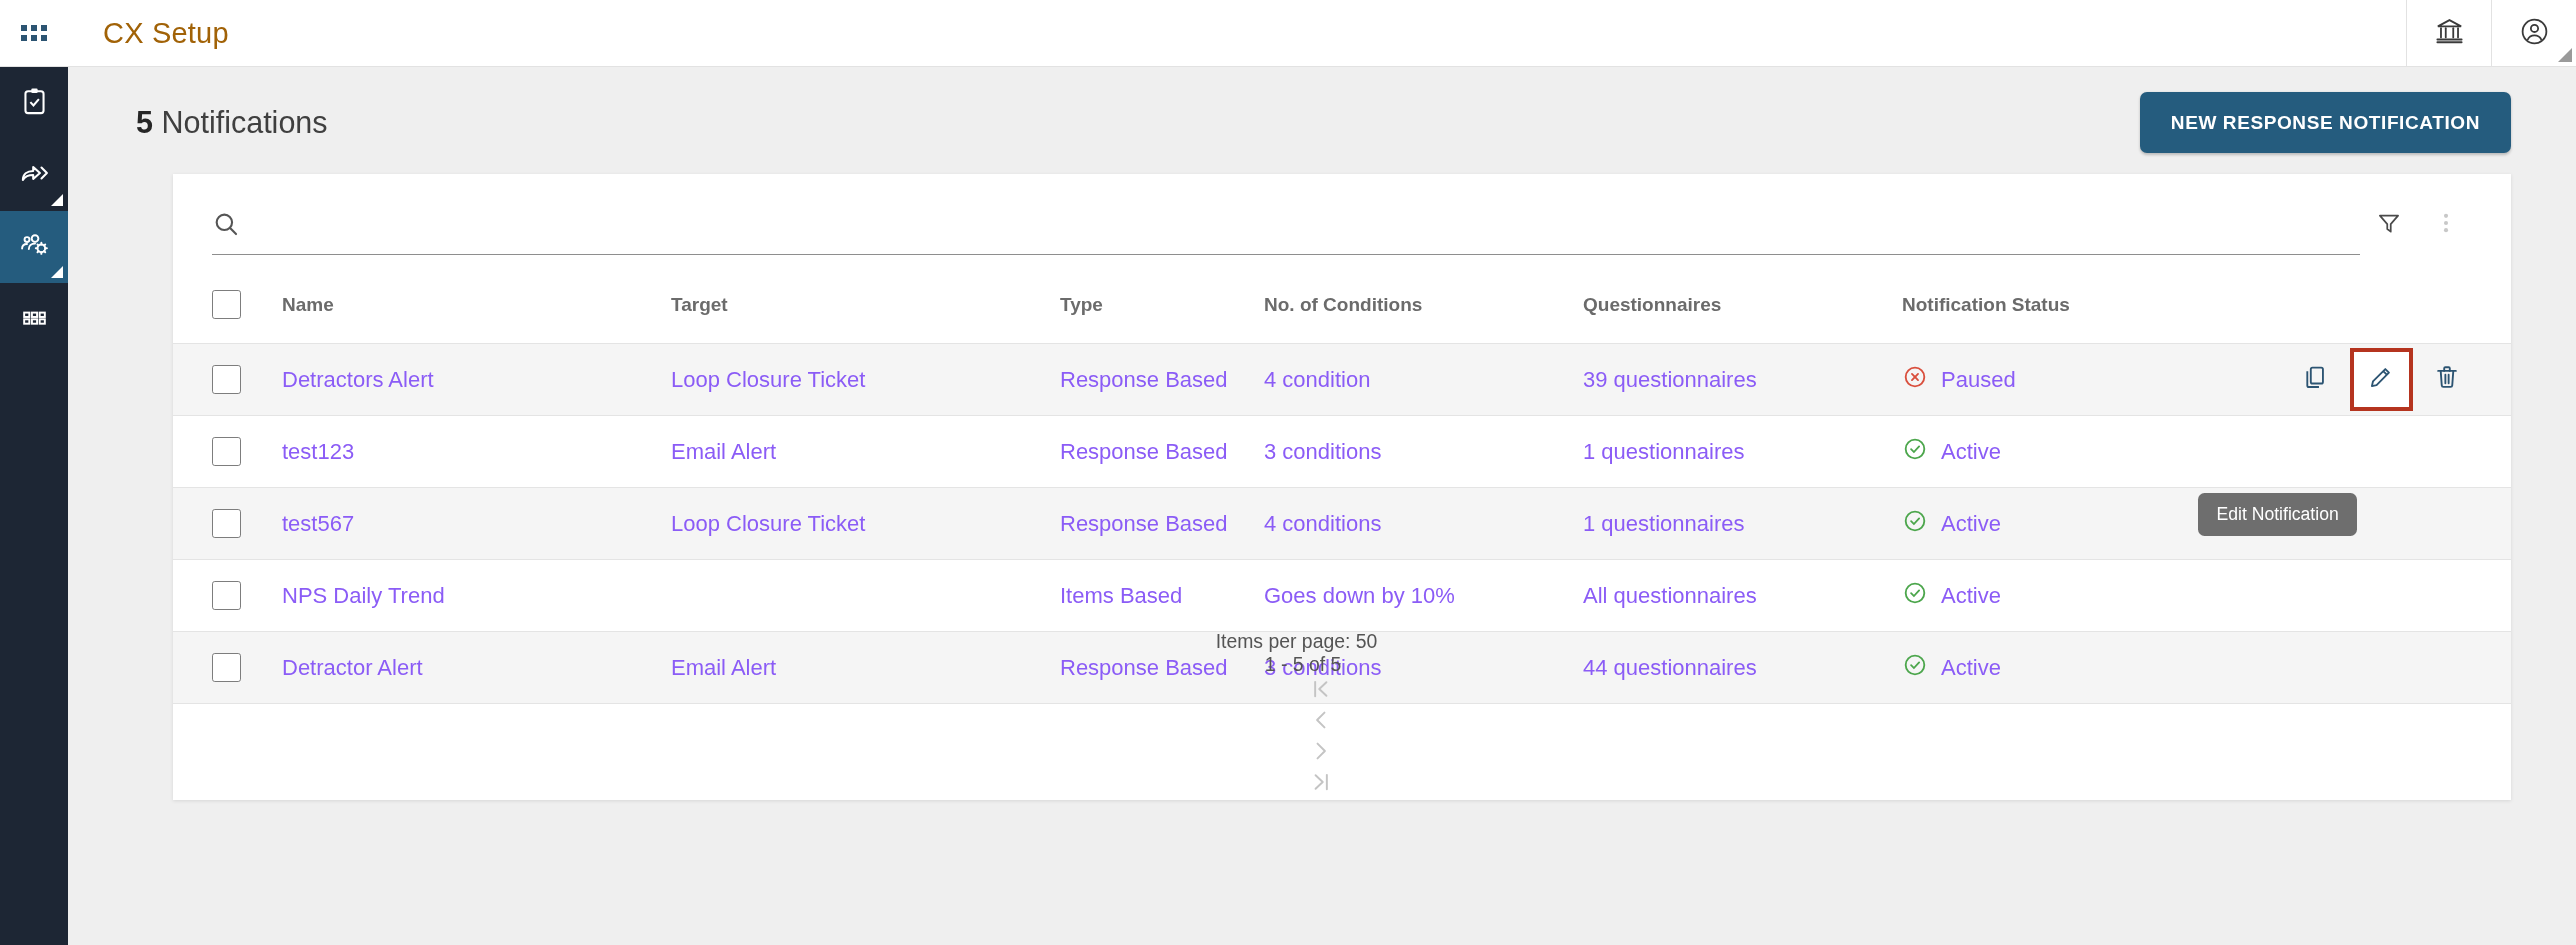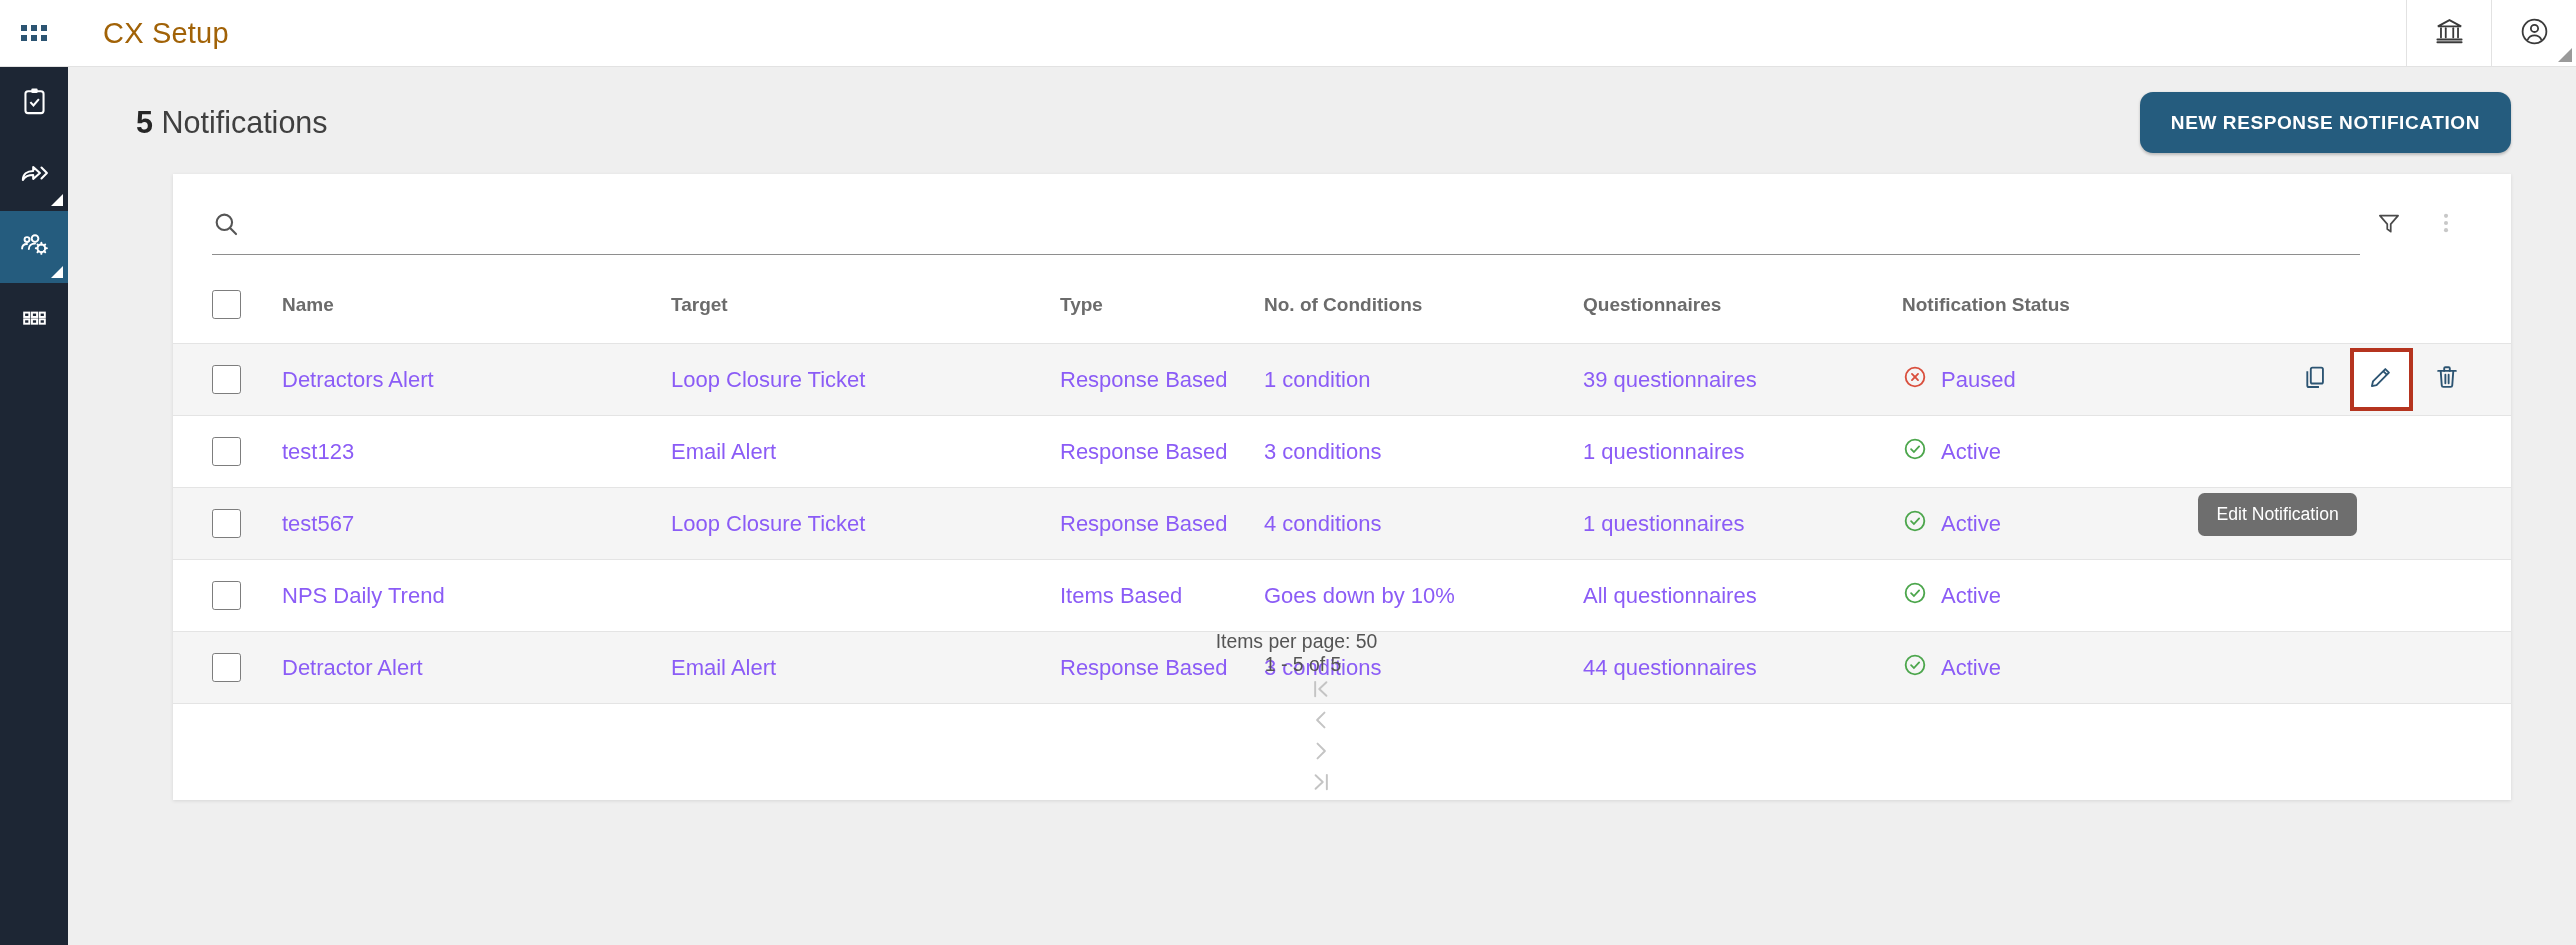--- a/index.html
+++ b/index.html
@@ -72,21 +72,21 @@
   .page-head {
     display: flex; align-items: center;
     padding: 4px 65px 0 68px;
     height: 107px;
   }
   .page-title { font-size: 30.5px; color: #3f3f3f; font-weight: 400; }
   .page-title b { font-weight: 700; color: #262626; }
   .head-spacer { flex: 1; }
   .btn-primary {
     background: #255c7e; color: #ffffff;
-    border: none; border-radius: 13px;
+    border: none; border-radius: 7px;
     height: 61px; padding: 0 31px;
     font-size: 19px; font-weight: 700; letter-spacing: 0.6px;
     font-family: "Liberation Sans", sans-serif;
     cursor: pointer;
     box-shadow: 0 1.9px 2.8px rgba(0,0,0,0.22);
   }
   .btn-primary + .btn-primary { margin-left: 34px; }
 
   .card {
     background: #ffffff;
@@ -333,21 +333,21 @@
           </thead>
           <tbody>
 
             <tr>
               <td class="col-cb">
                   <span class="cb"></span>
                 </td>
               <td>Detractors Alert</td>
               <td>Loop Closure Ticket</td>
               <td>Response Based</td>
-              <td>1 condition</td>
+              <td>4 condition</td>
               <td>39 questionnaires</td>
               <td>
                 <span class="status">
                   <span>
                     <svg viewBox="0 0 24 24" fill="none" stroke="#d94f3d" stroke-width="1.7" stroke-linecap="round">
                       <circle cx="12" cy="12" r="8.6"></circle>
                         <line x1="9.2" y1="9.2" x2="14.8" y2="14.8"></line>
                         <line x1="14.8" y1="9.2" x2="9.2" y2="14.8"></line>
                     </svg>
                   </span>

